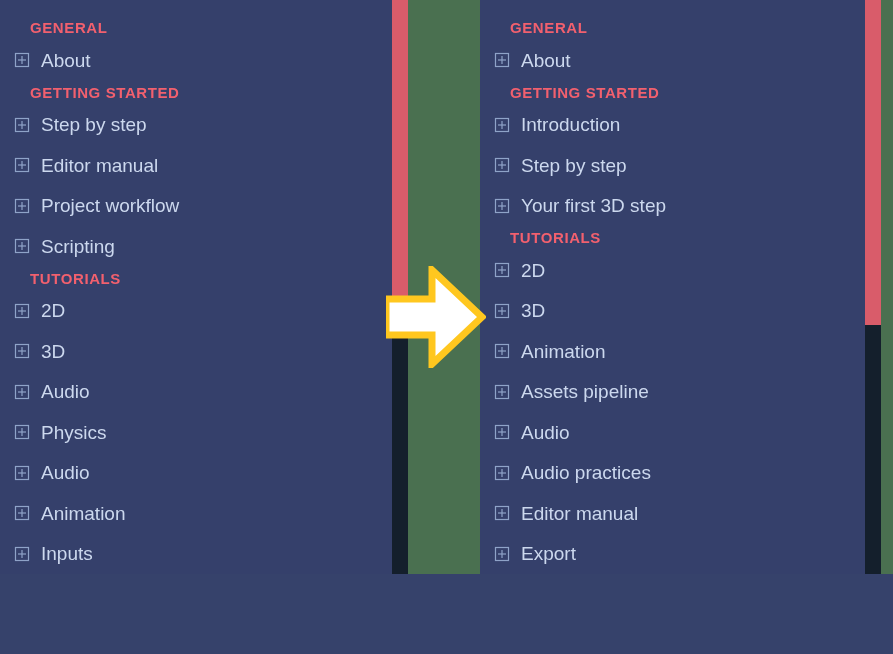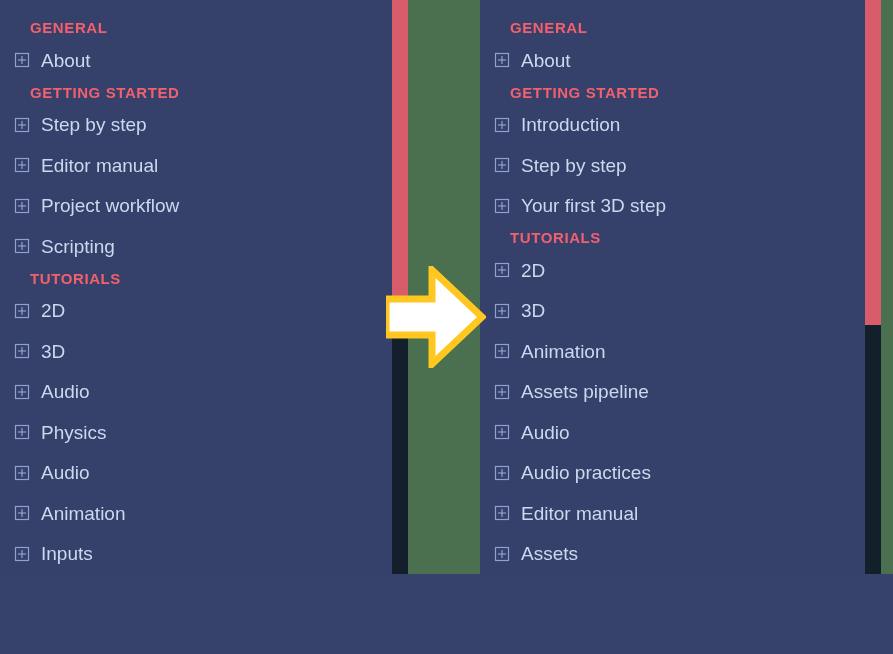--- a/index.html
+++ b/index.html
@@ -387,21 +387,21 @@
           <span class="nav-label">Editor manual</span>
         </div>
         <div class="nav-item">
           <span class="expand-icon">
             <svg width="16" height="16" viewBox="0 0 16 16" xmlns="http://www.w3.org/2000/svg">
               <rect x="1.5" y="1.5" width="13" height="13" fill="none" stroke="#8fa3c8" stroke-width="1.2"></rect>
               <line x1="8" y1="4" x2="8" y2="12" stroke="#8fa3c8" stroke-width="1.2"></line>
               <line x1="4" y1="8" x2="12" y2="8" stroke="#8fa3c8" stroke-width="1.2"></line>
             </svg>
           </span>
-          <span class="nav-label">Assets</span>
+          <span class="nav-label">Export</span>
         </div>
       </div>
   </div>
 
   <div class="scrollbar scroll-right">
     <div class="scroll-thumb" id="after-thumb" style="top: 0px; height: 325px;"></div>
   </div>
 
   <div class="arrow-wrap">
     <svg width="100" height="102" viewBox="0 0 100 102" xmlns="http://www.w3.org/2000/svg">

